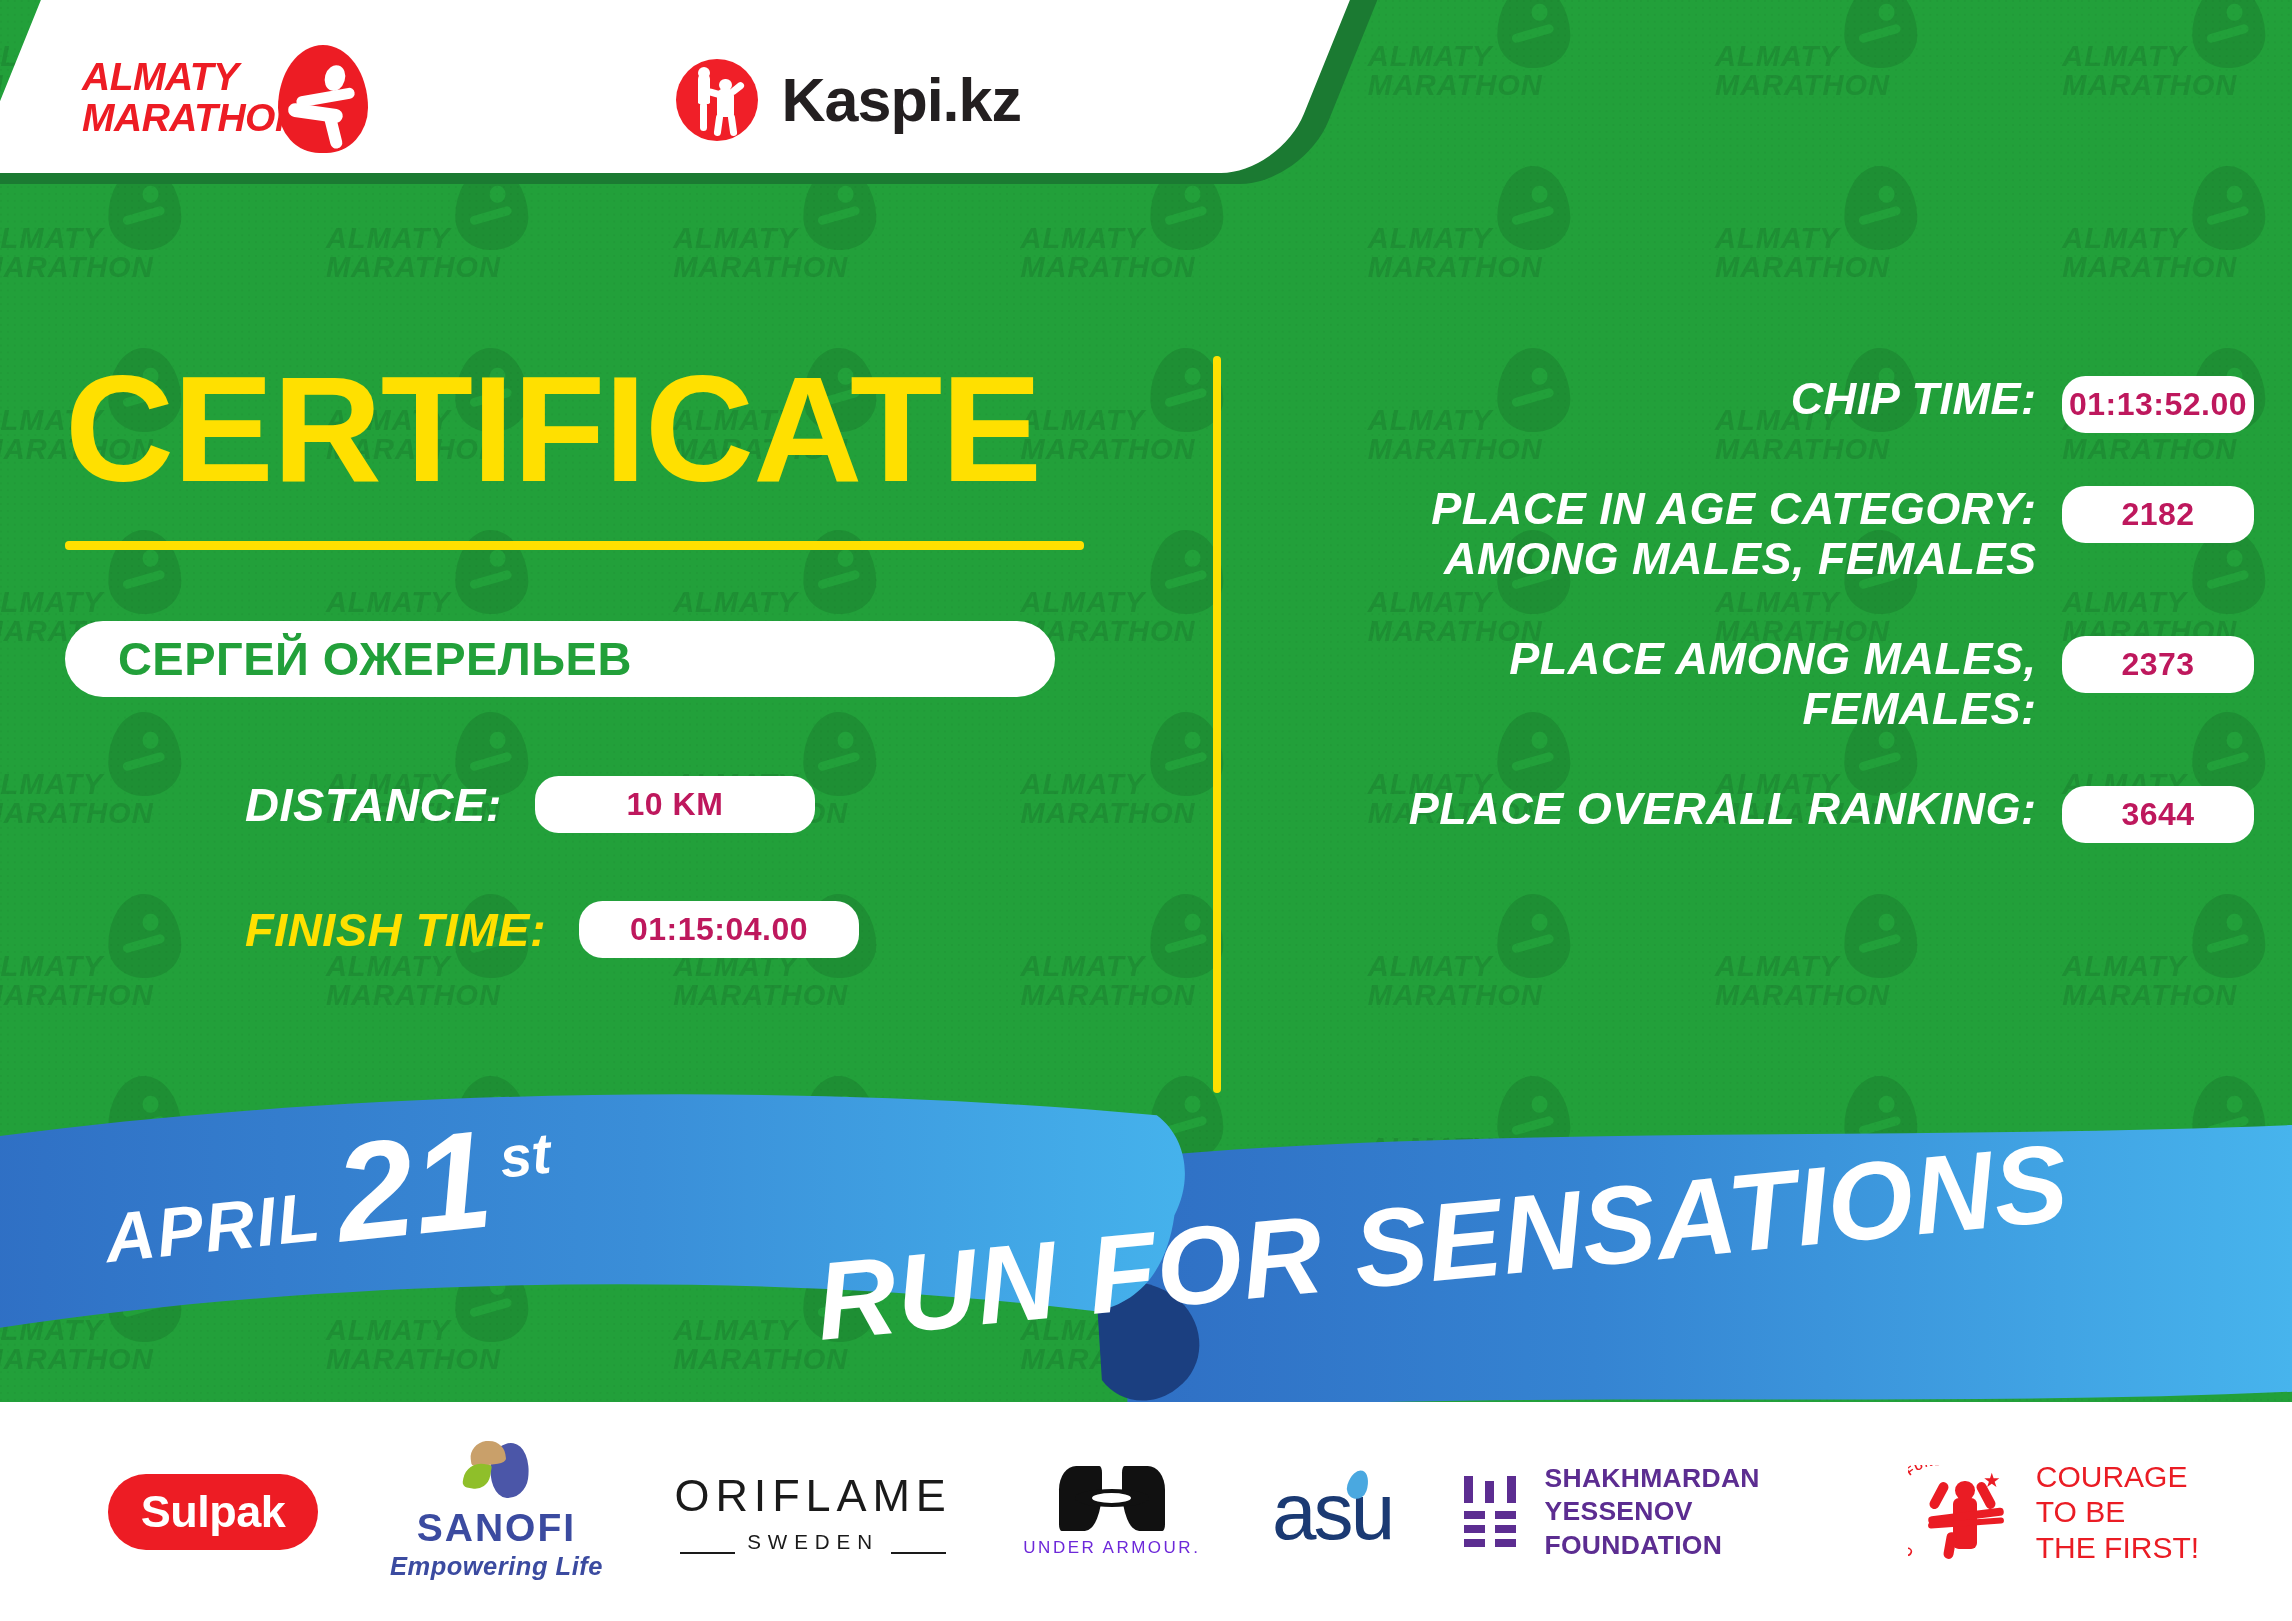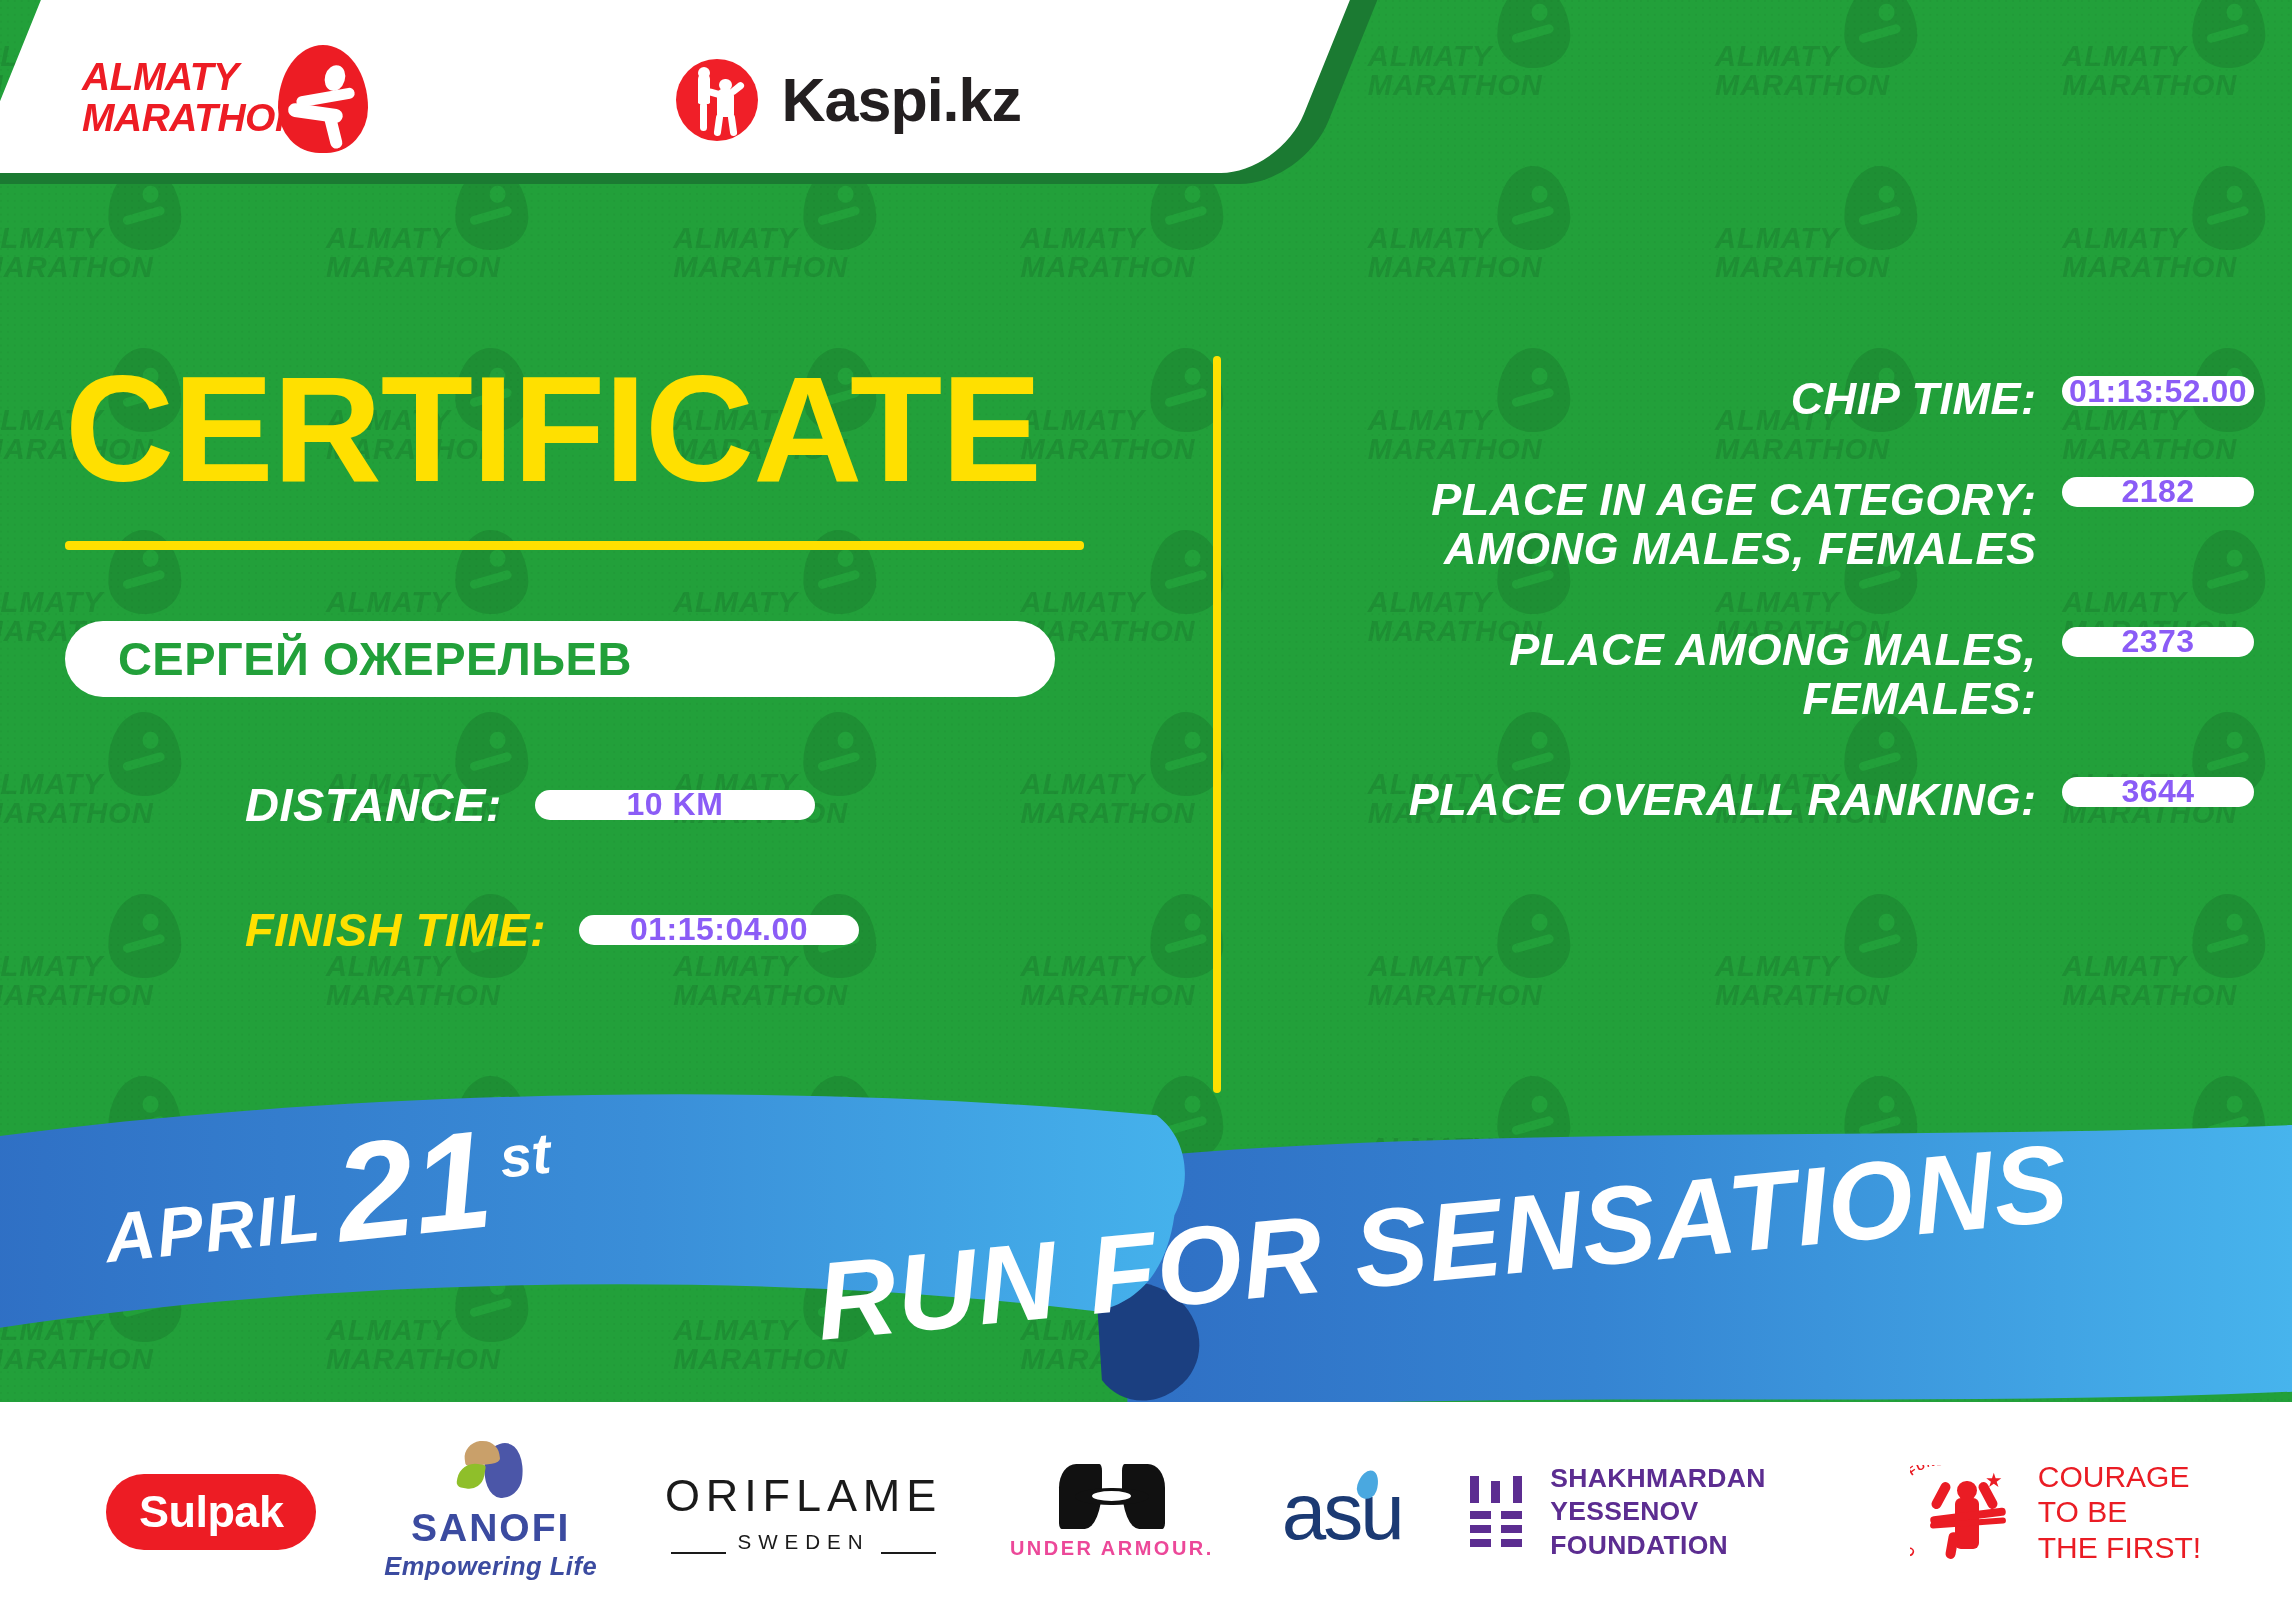--- a/index.html
+++ b/index.html
@@ -284,28 +284,28 @@
   .lrow .lbl{
     font-size:47px;
     font-weight:900;
     font-style:italic;
     letter-spacing:0.5px;
     white-space:nowrap;
   }
   .lrow .lbl.white { color:#ffffff; }
   .lrow .lbl.yellow { color:#ffe000; }
   .val-pill{
-    height:30px;
+    height:57px;
     min-width:280px;
     background:#ffffff;
     border-radius:23.5px;
     display:flex;
     align-items:center;
     justify-content:center;
-    color:#8b5cf6;
+    color:#be185d;
     font-size:32px;
     font-weight:900;
     letter-spacing:0.5px;
   }
   .lrow .val-pill{ margin-left:33px; }
 
   
   .divider{
     position:absolute;
     left:1213px; top:356px;
@@ -497,23 +497,23 @@
     background:#111111;
     border-radius:50%;
   }
   .ua-mark .hole{
     position:absolute; left:33px; top:27.4px;
     width:39px; height:9.8px;
     background:#ffffff;
     border-radius:50%;
   }
   .ua-name{
-    color:#ec4899;
-    font-size:20px;
-    font-weight:700;
+    color:#6d28d9;
+    font-size:17px;
+    font-weight:400;
     letter-spacing:2.5px;
   }
 
   .sp-asu{ position:relative; }
   .asu-word{
     color:#1b3a73;
     font-size:80px;
     font-weight:400;
     letter-spacing:-2.9px;
   }

